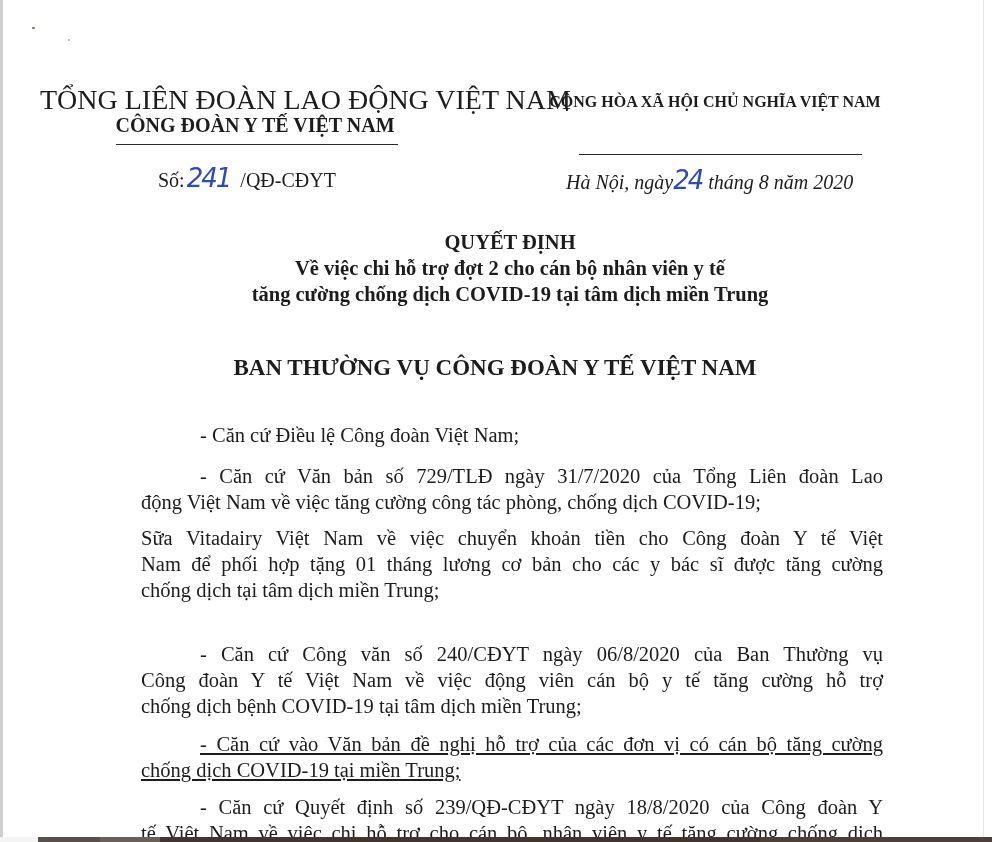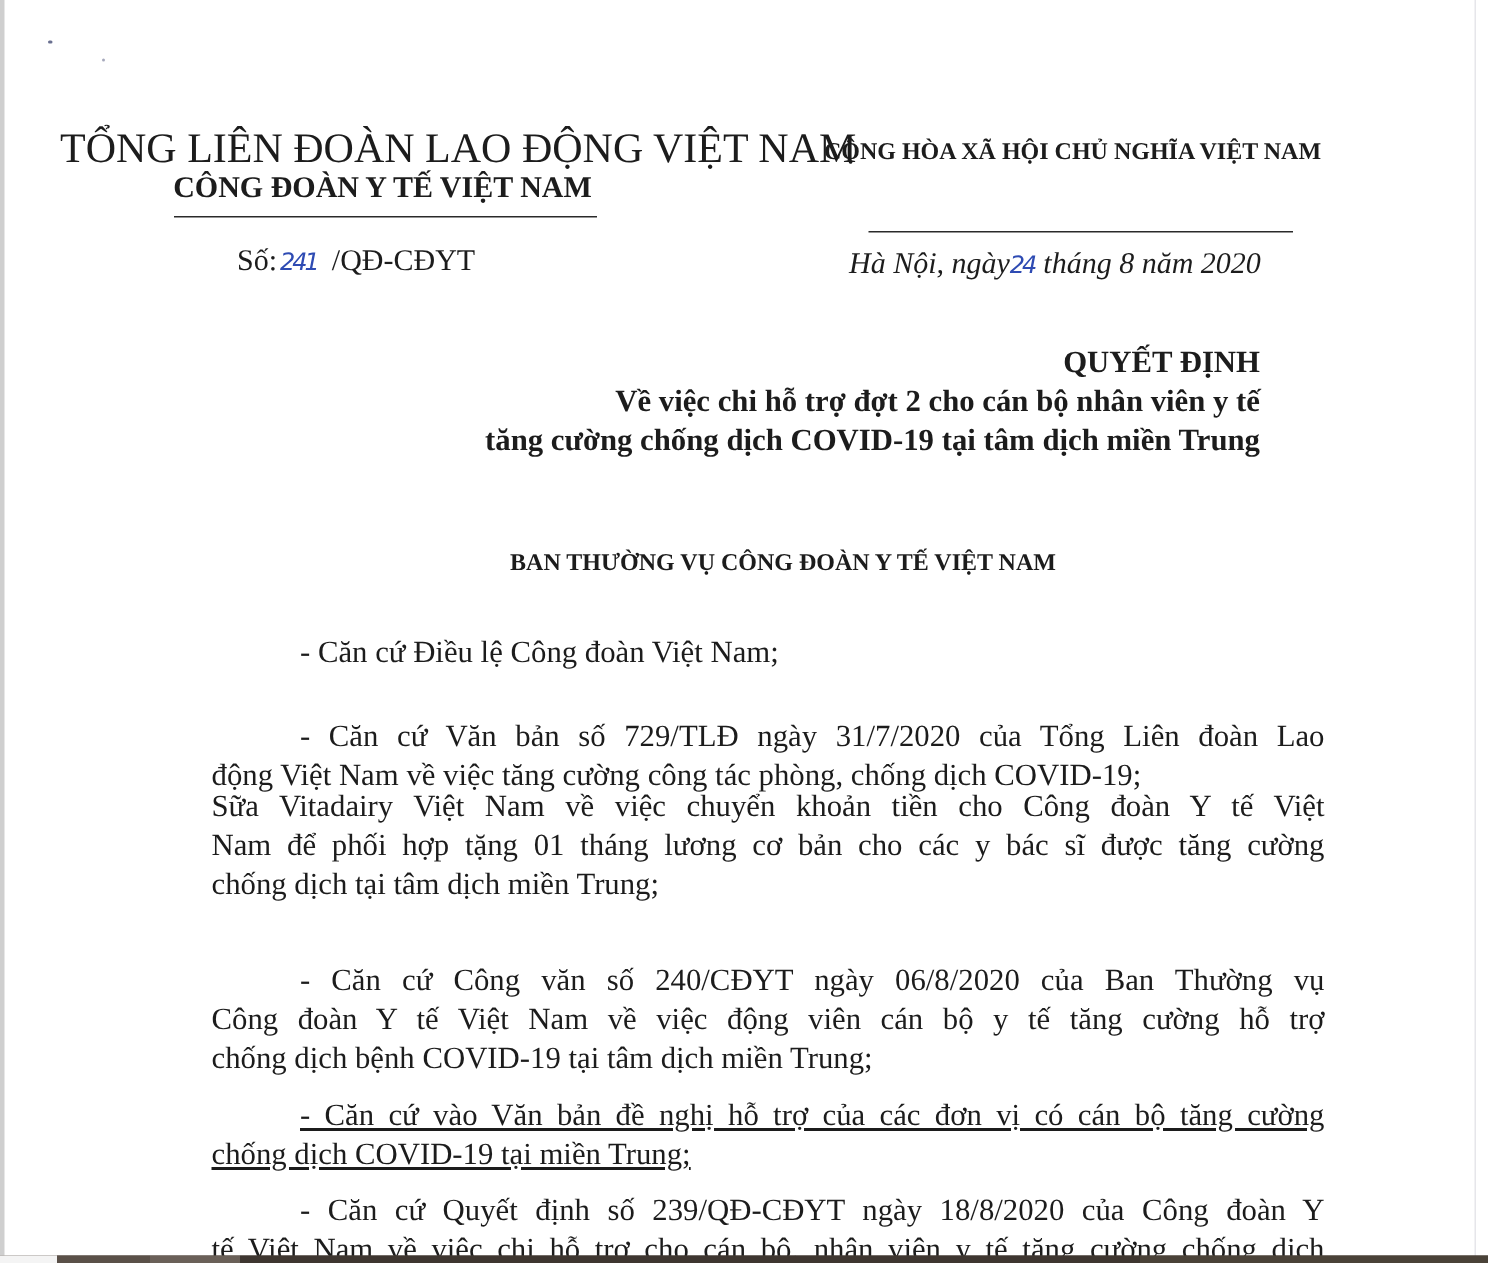--- a/index.html
+++ b/index.html
@@ -12,21 +12,21 @@
   .left-edge { position:absolute; left:0; top:0; width:3px; height:842px; background:#cfcfcf; }
   .right-edge { position:absolute; left:983px; top:0; width:1px; height:842px; background:#e6e6ea; }
   .bottom-bar { position:absolute; left:0; top:837px; width:992px; height:5px; background:#4a4038; }
   .bottom-bar .seg { position:absolute; top:0; height:5px; }
   .speck { position:absolute; background:#6a7090; border-radius:1px; }
   .abs { position:absolute; white-space:nowrap; }
   .center { text-align:center; }
   .b { font-weight:bold; }
   .i { font-style:italic; }
   .rule { position:absolute; height:1px; background:#2a2a2a; }
-  .hand { color:#2e4bb3; font-family:"DejaVu Sans",sans-serif; font-style:italic; font-size:16px; letter-spacing:-2px; }
+  .hand { color:#2e4bb3; font-family:"DejaVu Sans",sans-serif; font-style:italic; font-size:26px; letter-spacing:-2px; }
   .para { position:absolute; left:141px; width:742px; font-size:20.5px; line-height:26px; text-align:justify; }
   .para .indent { display:inline-block; width:59px; }
   .line { display:block; white-space:nowrap; }
   .jline { display:block; text-align:justify; text-align-last:justify; }
 </style>
 </head>
 <body>
 
 <div class="left-edge"></div>
 <div class="right-edge"></div>
@@ -45,33 +45,33 @@
   </div>
 
   <div class="abs center" style="left:480px;top:90px;width:470px;">
     <div class="b" style="font-size:16px;line-height:24px;">CỘNG HÒA XÃ HỘI CHỦ NGHĨA VIỆT NAM</div>
   </div>
   <div class="rule" style="left:579px;top:154px;width:283px;"></div>
   <div class="abs i" style="left:566px;top:165px;font-size:20px;">
     <span>Hà Nội, ngày</span><span class="hand" style="margin:0 6px 0 0;">24</span><span>tháng 8 năm 2020</span>
   </div>
 
-  <div class="abs center b" style="left:180px;top:229px;width:660px;font-size:20.5px;line-height:26px;text-align:right;">
+  <div class="abs center b" style="left:180px;top:229px;width:660px;font-size:20.5px;line-height:26px;">
     <div>QUYẾT ĐỊNH</div>
     <div>Về việc chi hỗ trợ đợt 2 cho cán bộ nhân viên y tế</div>
     <div>tăng cường chống dịch COVID-19 tại tâm dịch miền Trung</div>
   </div>
 
-  <div class="abs center b" style="left:192px;top:355px;width:660px;font-size:16px;margin-top:12px;">BAN THƯỜNG VỤ CÔNG ĐOÀN Y TẾ VIỆT NAM</div>
+  <div class="abs center b" style="left:165px;top:355px;width:660px;font-size:23px;">BAN THƯỜNG VỤ CÔNG ĐOÀN Y TẾ VIỆT NAM</div>
 
   <div class="para" style="top:422px;">
     <span class="line"><span class="indent"></span><span>- Căn cứ Điều lệ Công đoàn Việt Nam;</span></span>
   </div>
 
-  <div class="para" style="top:478px;">
+  <div class="para" style="top:463px;">
     <span class="jline"><span class="indent"></span><span>- Căn cứ Văn bản số 729/TLĐ ngày 31/7/2020 của Tổng Liên đoàn Lao</span></span>
     <span class="line">động Việt Nam về việc tăng cường công tác phòng, chống dịch COVID-19;</span>
   </div>
 
   <div class="para" style="top:525px;">
     <span class="jline">Sữa Vitadairy Việt Nam về việc chuyển khoản tiền cho Công đoàn Y tế Việt</span>
     <span class="jline">Nam để phối hợp tặng 01 tháng lương cơ bản cho các y bác sĩ được tăng cường</span>
     <span class="line">chống dịch tại tâm dịch miền Trung;</span>
   </div>
 

